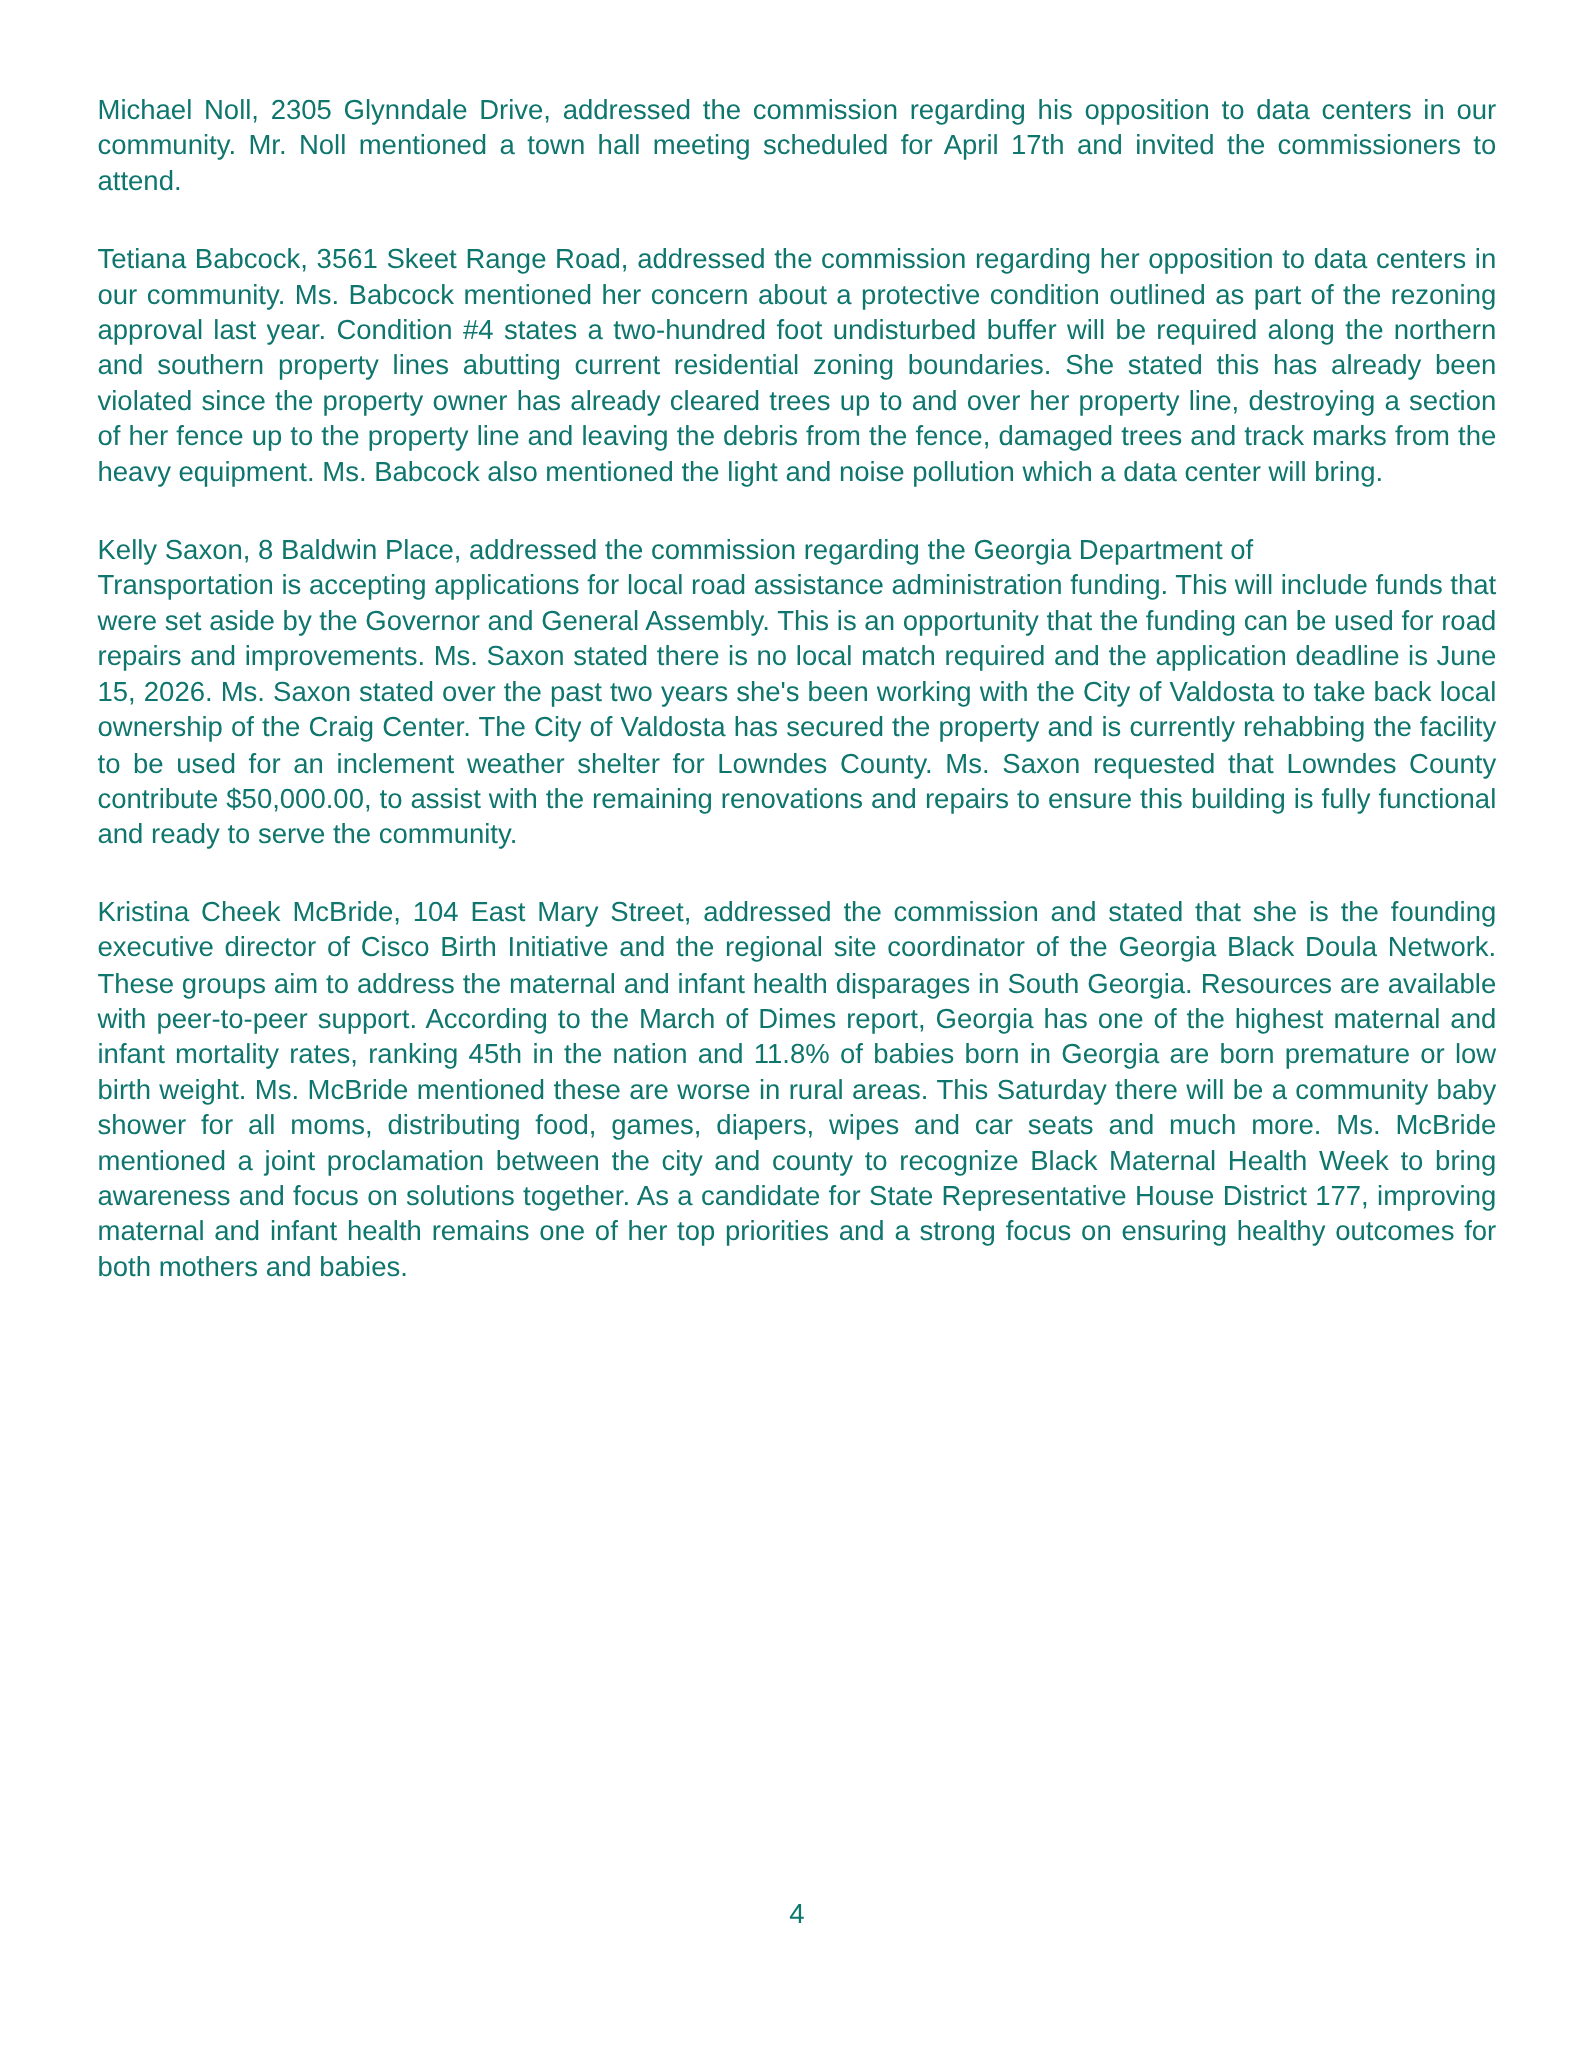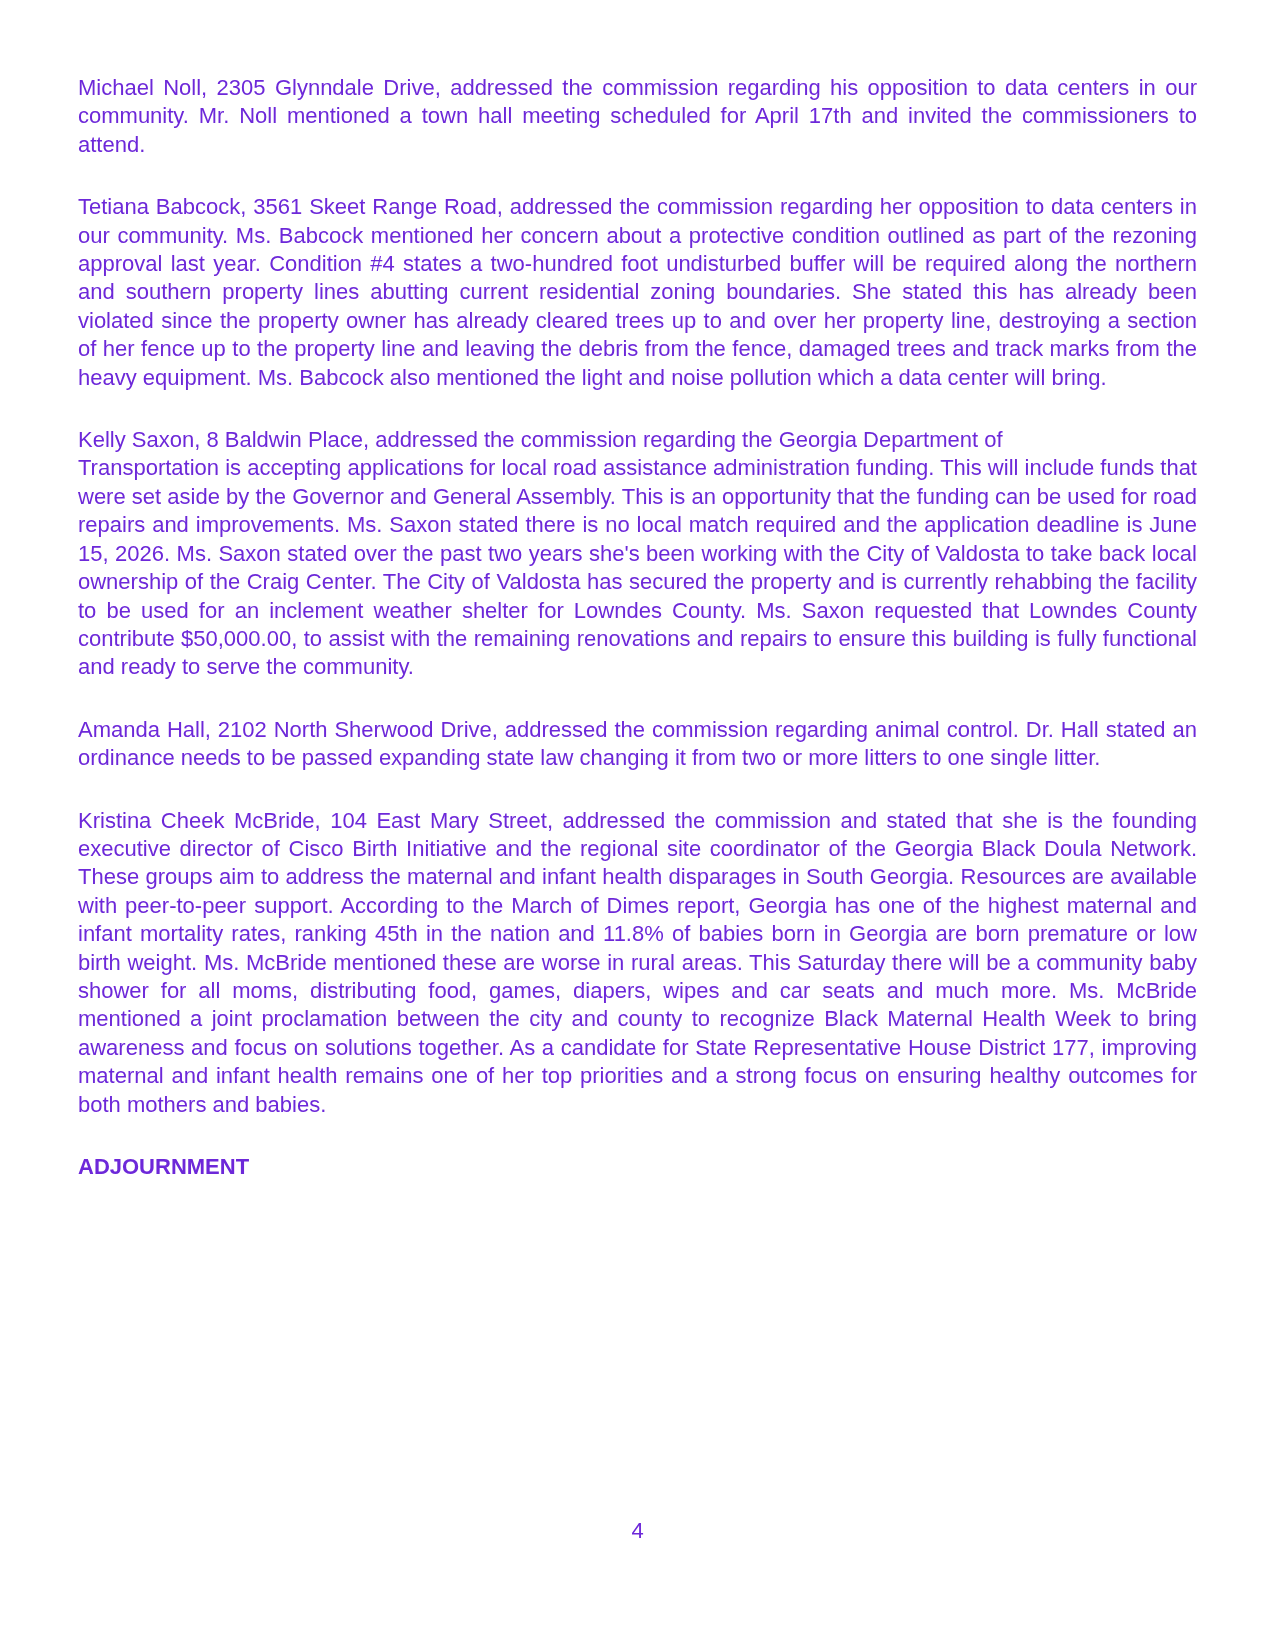--- a/index.html
+++ b/index.html
@@ -11,21 +11,21 @@
     position: relative;
     width: 1275px;
     height: 1650px;
     margin: 0 auto;
     background: #ffffff;
     box-sizing: border-box;
     padding: 74px 78px 0 78px;
     font-family: "Liberation Sans", sans-serif;
     font-size: 22px;
     line-height: 28.4px;
-    color: #6d28d9;
+    color: #0f766e;
     overflow: hidden;
   }
   .para {
     margin: 0 0 34px 0;
     text-align: justify;
     white-space: pre-line;
   }
   .section-heading {
     margin: 0;
     font-size: 22px;
@@ -52,23 +52,21 @@
 
 <div class="page">
 
   <p class="para">Michael Noll, 2305 Glynndale Drive, addressed the commission regarding his opposition to data centers in our community. Mr. Noll mentioned a town hall meeting scheduled for April 17th and invited the commissioners to attend.</p>
 
   <p class="para">Tetiana Babcock, 3561 Skeet Range Road, addressed the commission regarding her opposition to data centers in our community. Ms. Babcock mentioned her concern about a protective condition outlined as part of the rezoning approval last year. Condition #4 states a two-hundred foot undisturbed buffer will be required along the northern and southern property lines abutting current residential zoning boundaries. She stated this has already been violated since the property owner has already cleared trees up to and over her property line, destroying a section of her fence up to the property line and leaving the debris from the fence, damaged trees and track marks from the heavy equipment. Ms. Babcock also mentioned the light and noise pollution which a data center will bring.</p>
 
   <p class="para">Kelly Saxon, 8 Baldwin Place, addressed the commission regarding the Georgia Department of
 Transportation is accepting applications for local road assistance administration funding. This will include funds that were set aside by the Governor and General Assembly. This is an opportunity that the funding can be used for road repairs and improvements. Ms. Saxon stated there is no local match required and the application deadline is June 15, 2026. Ms. Saxon stated over the past two years she's been working with the City of Valdosta to take back local ownership of the Craig Center. The City of Valdosta has secured the property and is currently rehabbing the facility to be used for an inclement weather shelter for Lowndes County. Ms. Saxon requested that Lowndes County contribute $50,000.00, to assist with the remaining renovations and repairs to ensure this building is fully functional and ready to serve the community.</p>
 
-  <p class="para">Amanda Hall, 2102 North Sherwood Drive, addressed the commission regarding animal control. Dr. Hall stated an ordinance needs to be passed expanding state law changing it from two or more litters to one single litter.</p>
 
   <p class="para">Kristina Cheek McBride, 104 East Mary Street, addressed the commission and stated that she is the founding executive director of Cisco Birth Initiative and the regional site coordinator of the Georgia Black Doula Network. These groups aim to address the maternal and infant health disparages in South Georgia. Resources are available with peer-to-peer support. According to the March of Dimes report, Georgia has one of the highest maternal and infant mortality rates, ranking 45th in the nation and 11.8% of babies born in Georgia are born premature or low birth weight. Ms. McBride mentioned these are worse in rural areas. This Saturday there will be a community baby shower for all moms, distributing food, games, diapers, wipes and car seats and much more. Ms. McBride mentioned a joint proclamation between the city and county to recognize Black Maternal Health Week to bring awareness and focus on solutions together. As a candidate for State Representative House District 177, improving maternal and infant health remains one of her top priorities and a strong focus on ensuring healthy outcomes for both mothers and babies.</p>
 
   <div>
-    <h2 class="section-heading">ADJOURNMENT</h2>
   </div>
 
   <div class="page-number">4</div>
 
 </div>
 
 </body></html>

